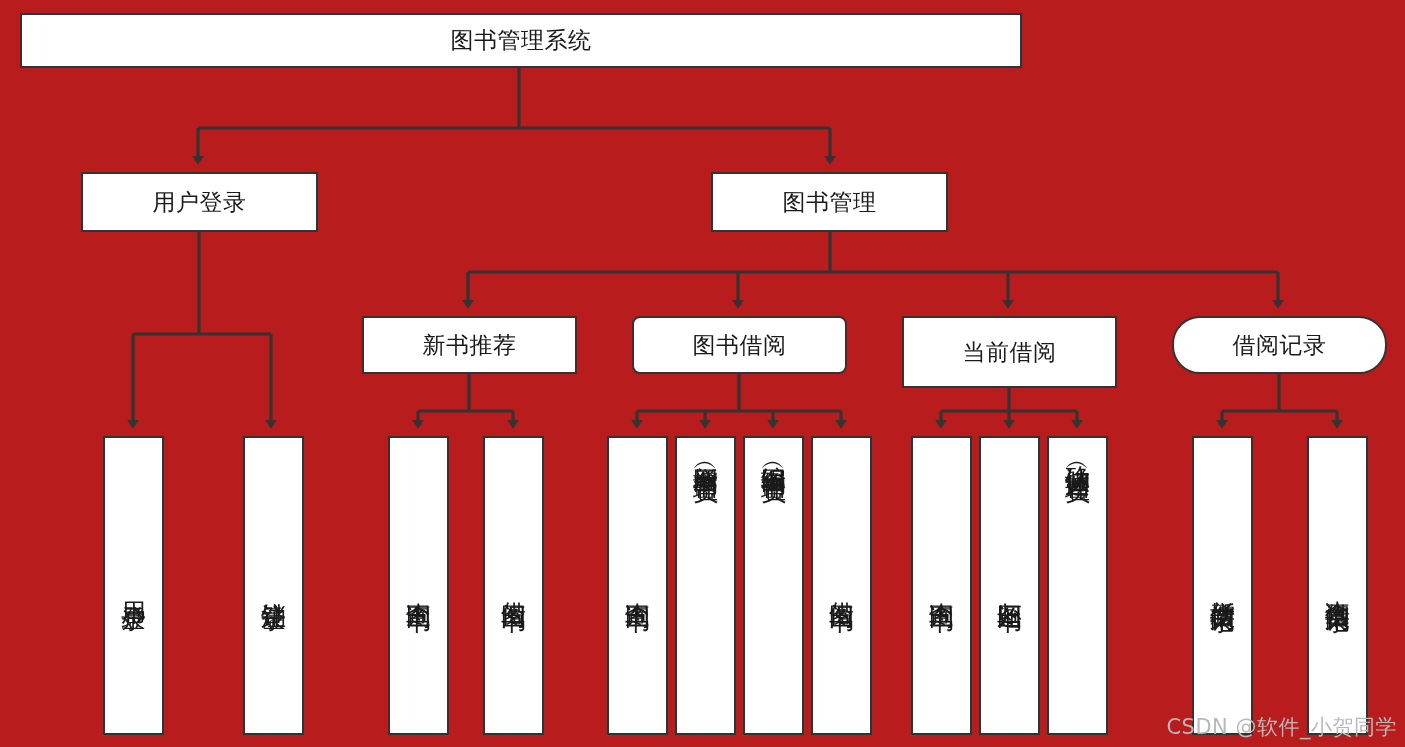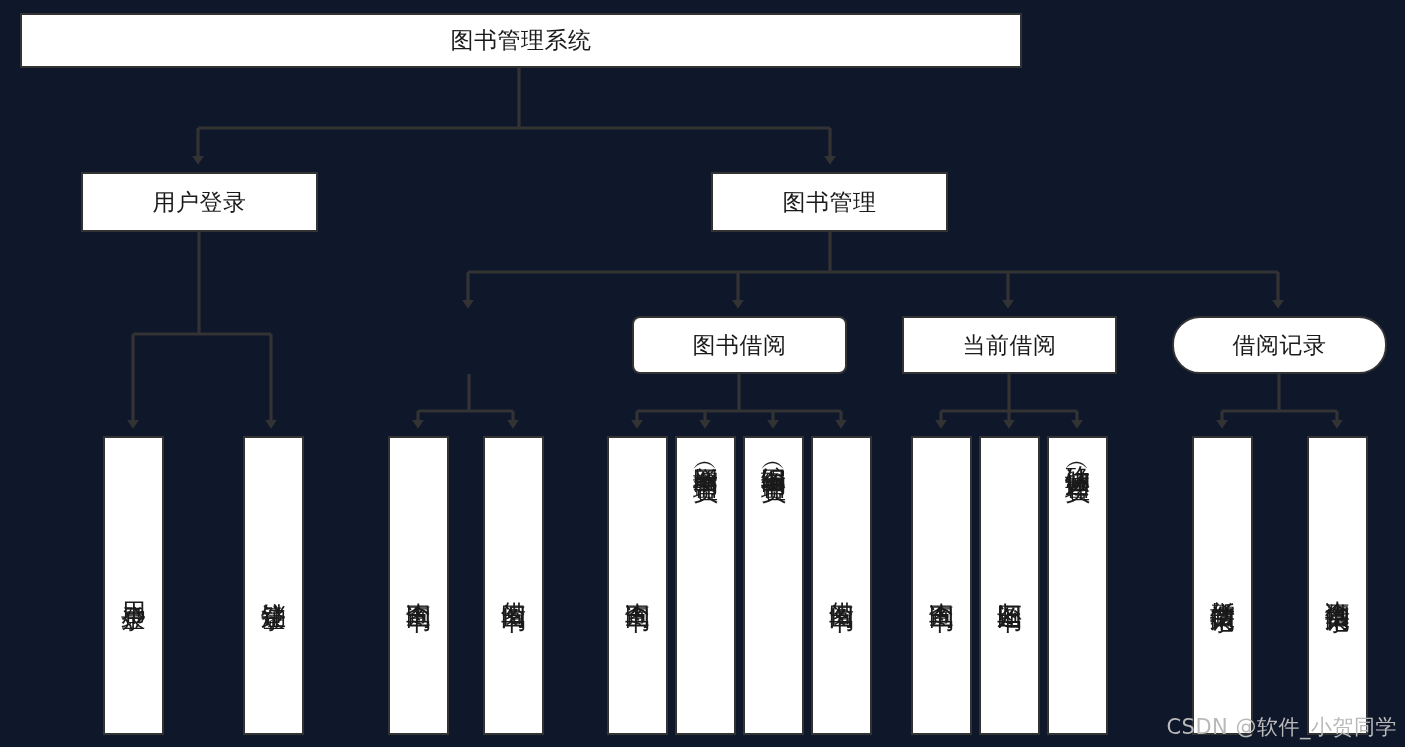--- a/index.html
+++ b/index.html
@@ -4,21 +4,21 @@
 <style>
   html, body {
     margin: 0;
     padding: 0;
     background: #ffffff;
   }
   #canvas {
     position: relative;
     width: 1405px;
     height: 747px;
-    background: #0f172a;
+    background: #b91c1c;
     font-family: "DejaVu Sans", "Liberation Sans", sans-serif;
     overflow: hidden;
     text-decoration: underline;
   }
   #wires {
     position: absolute;
     left: 0;
     top: 0;
     width: 1405px;
     height: 747px;
@@ -133,26 +133,29 @@
   </div>
 
   <div class="node h" style="left:81px; top:172px; width:237px; height:60px;">
     <span class="lbl">用户登录</span>
   </div>
 
   <div class="node h" style="left:711px; top:172px; width:237px; height:60px;align-items:center;">
     <span class="lbl">图书管理</span>
   </div>
 
+  <div class="node h" style="left:362px; top:316px; width:215px; height:58px;">
+    <span class="lbl">新书推荐</span>
+  </div>
 
   <div class="node h" style="left:632px; top:316px; width:215px; height:58px;border-radius:8px;">
     <span class="lbl">图书借阅</span>
   </div>
 
-  <div class="node h" style="left:902px; top:316px; width:215px; height:58px;">
+  <div class="node h" style="left:902px; top:316px; width:215px; height:72px;">
     <span class="lbl">当前借阅</span>
   </div>
 
   <div class="node h" style="left:1172px; top:316px; width:215px; height:58px;border-radius:28px;">
     <span class="lbl">借阅记录</span>
   </div>
 
   <div class="node v center" style="left:103px; top:436px; width:61px; height:299px;">
     <span class="lbl">用户登录</span>
   </div>

